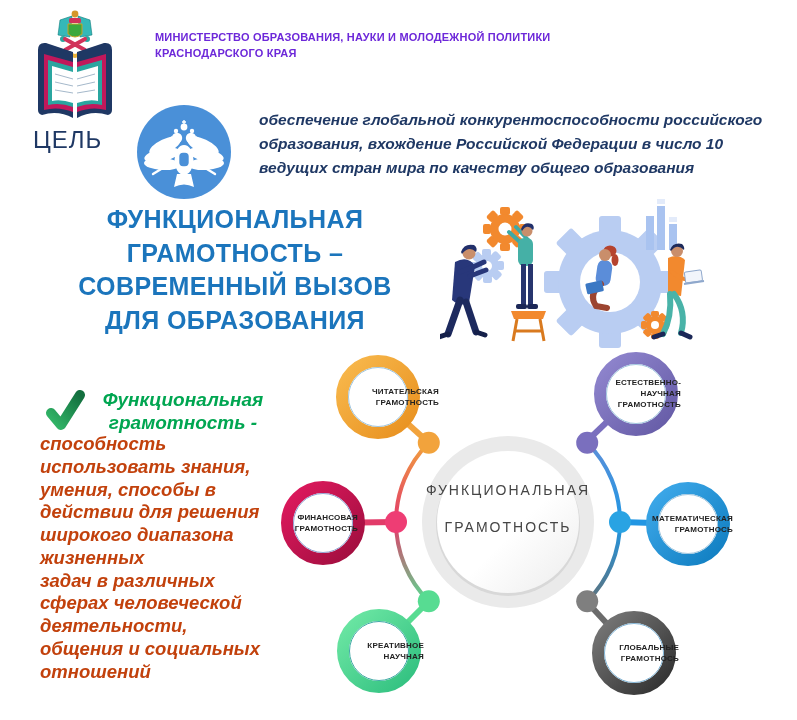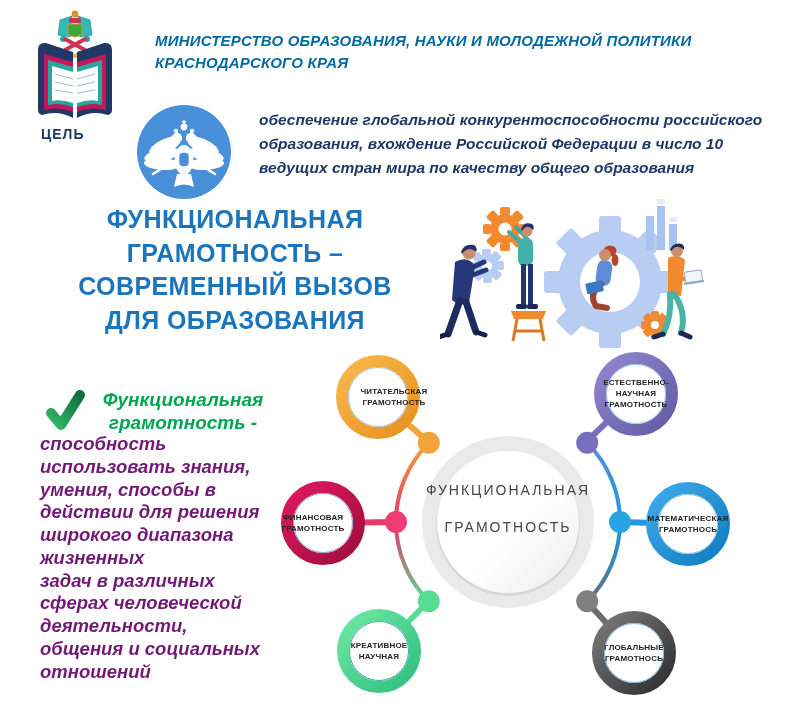--- a/index.html
+++ b/index.html
@@ -1,31 +1,31 @@
 <!DOCTYPE html>
 <html><head>
 <meta charset="utf-8">
 <style>
   html,body{margin:0;padding:0;background:#fff;}
   #page{position:relative;width:797px;height:720px;background:#ffffff;
         font-family:"Liberation Sans",sans-serif;overflow:hidden;}
   .abs{position:absolute;}
   .pre{white-space:pre-line;}
-  .ministry-title{left:155px;top:30px;width:600px;font-size:15px;font-weight:bold;
-        color:#0369a1;line-height:1.45;letter-spacing:0.2px;font-style:italic;}
-  .goal-label{left:41px;top:126px;font-size:14px;font-weight:bold;color:#1F3864;letter-spacing:1px;}
+  .ministry-title{left:155px;top:30px;width:600px;font-size:11px;font-weight:bold;
+        color:#6d28d9;line-height:1.45;letter-spacing:0.2px;}
+  .goal-label{left:33px;top:126px;font-size:24px;font-weight:normal;color:#1F3864;letter-spacing:1px;}
   .goal-text{left:248px;top:108px;width:520px;font-size:15.5px;font-weight:bold;font-style:italic;
         color:#1F3864;line-height:1.55;margin-left:11px;}
   .main-title{left:25px;top:203px;width:420px;text-align:center;font-size:25px;font-weight:bold;
         color:#1B75BC;line-height:1.34;letter-spacing:0.4px;}
   .def-term{left:88px;top:388px;width:190px;font-size:19px;font-weight:bold;font-style:italic;
         color:#00A651;line-height:1.22;text-align:center;}
   .def-body{left:40px;top:433px;width:268px;font-size:18.5px;font-weight:bold;font-style:italic;
-        color:#701a75;line-height:1.23;}
-  .sat-label{width:90px;text-align:center;font-size:8px;font-weight:bold;color:#222;
+        color:#c2410c;line-height:1.23;}
+  .sat-label{width:90px;text-align:right;font-size:8px;font-weight:bold;color:#222;
         line-height:1.4;letter-spacing:0.2px;}
   .center-label{left:423px;top:482px;width:170px;text-align:center;color:#454545;
         font-size:14px;letter-spacing:2px;display:flex;flex-direction:column;gap:21px;}
 </style>
 </head>
 <body>
 
 <div id="page">
 
   <svg class="abs" style="left:30px;top:6px" width="90" height="118" viewBox="0 0 90 118">

